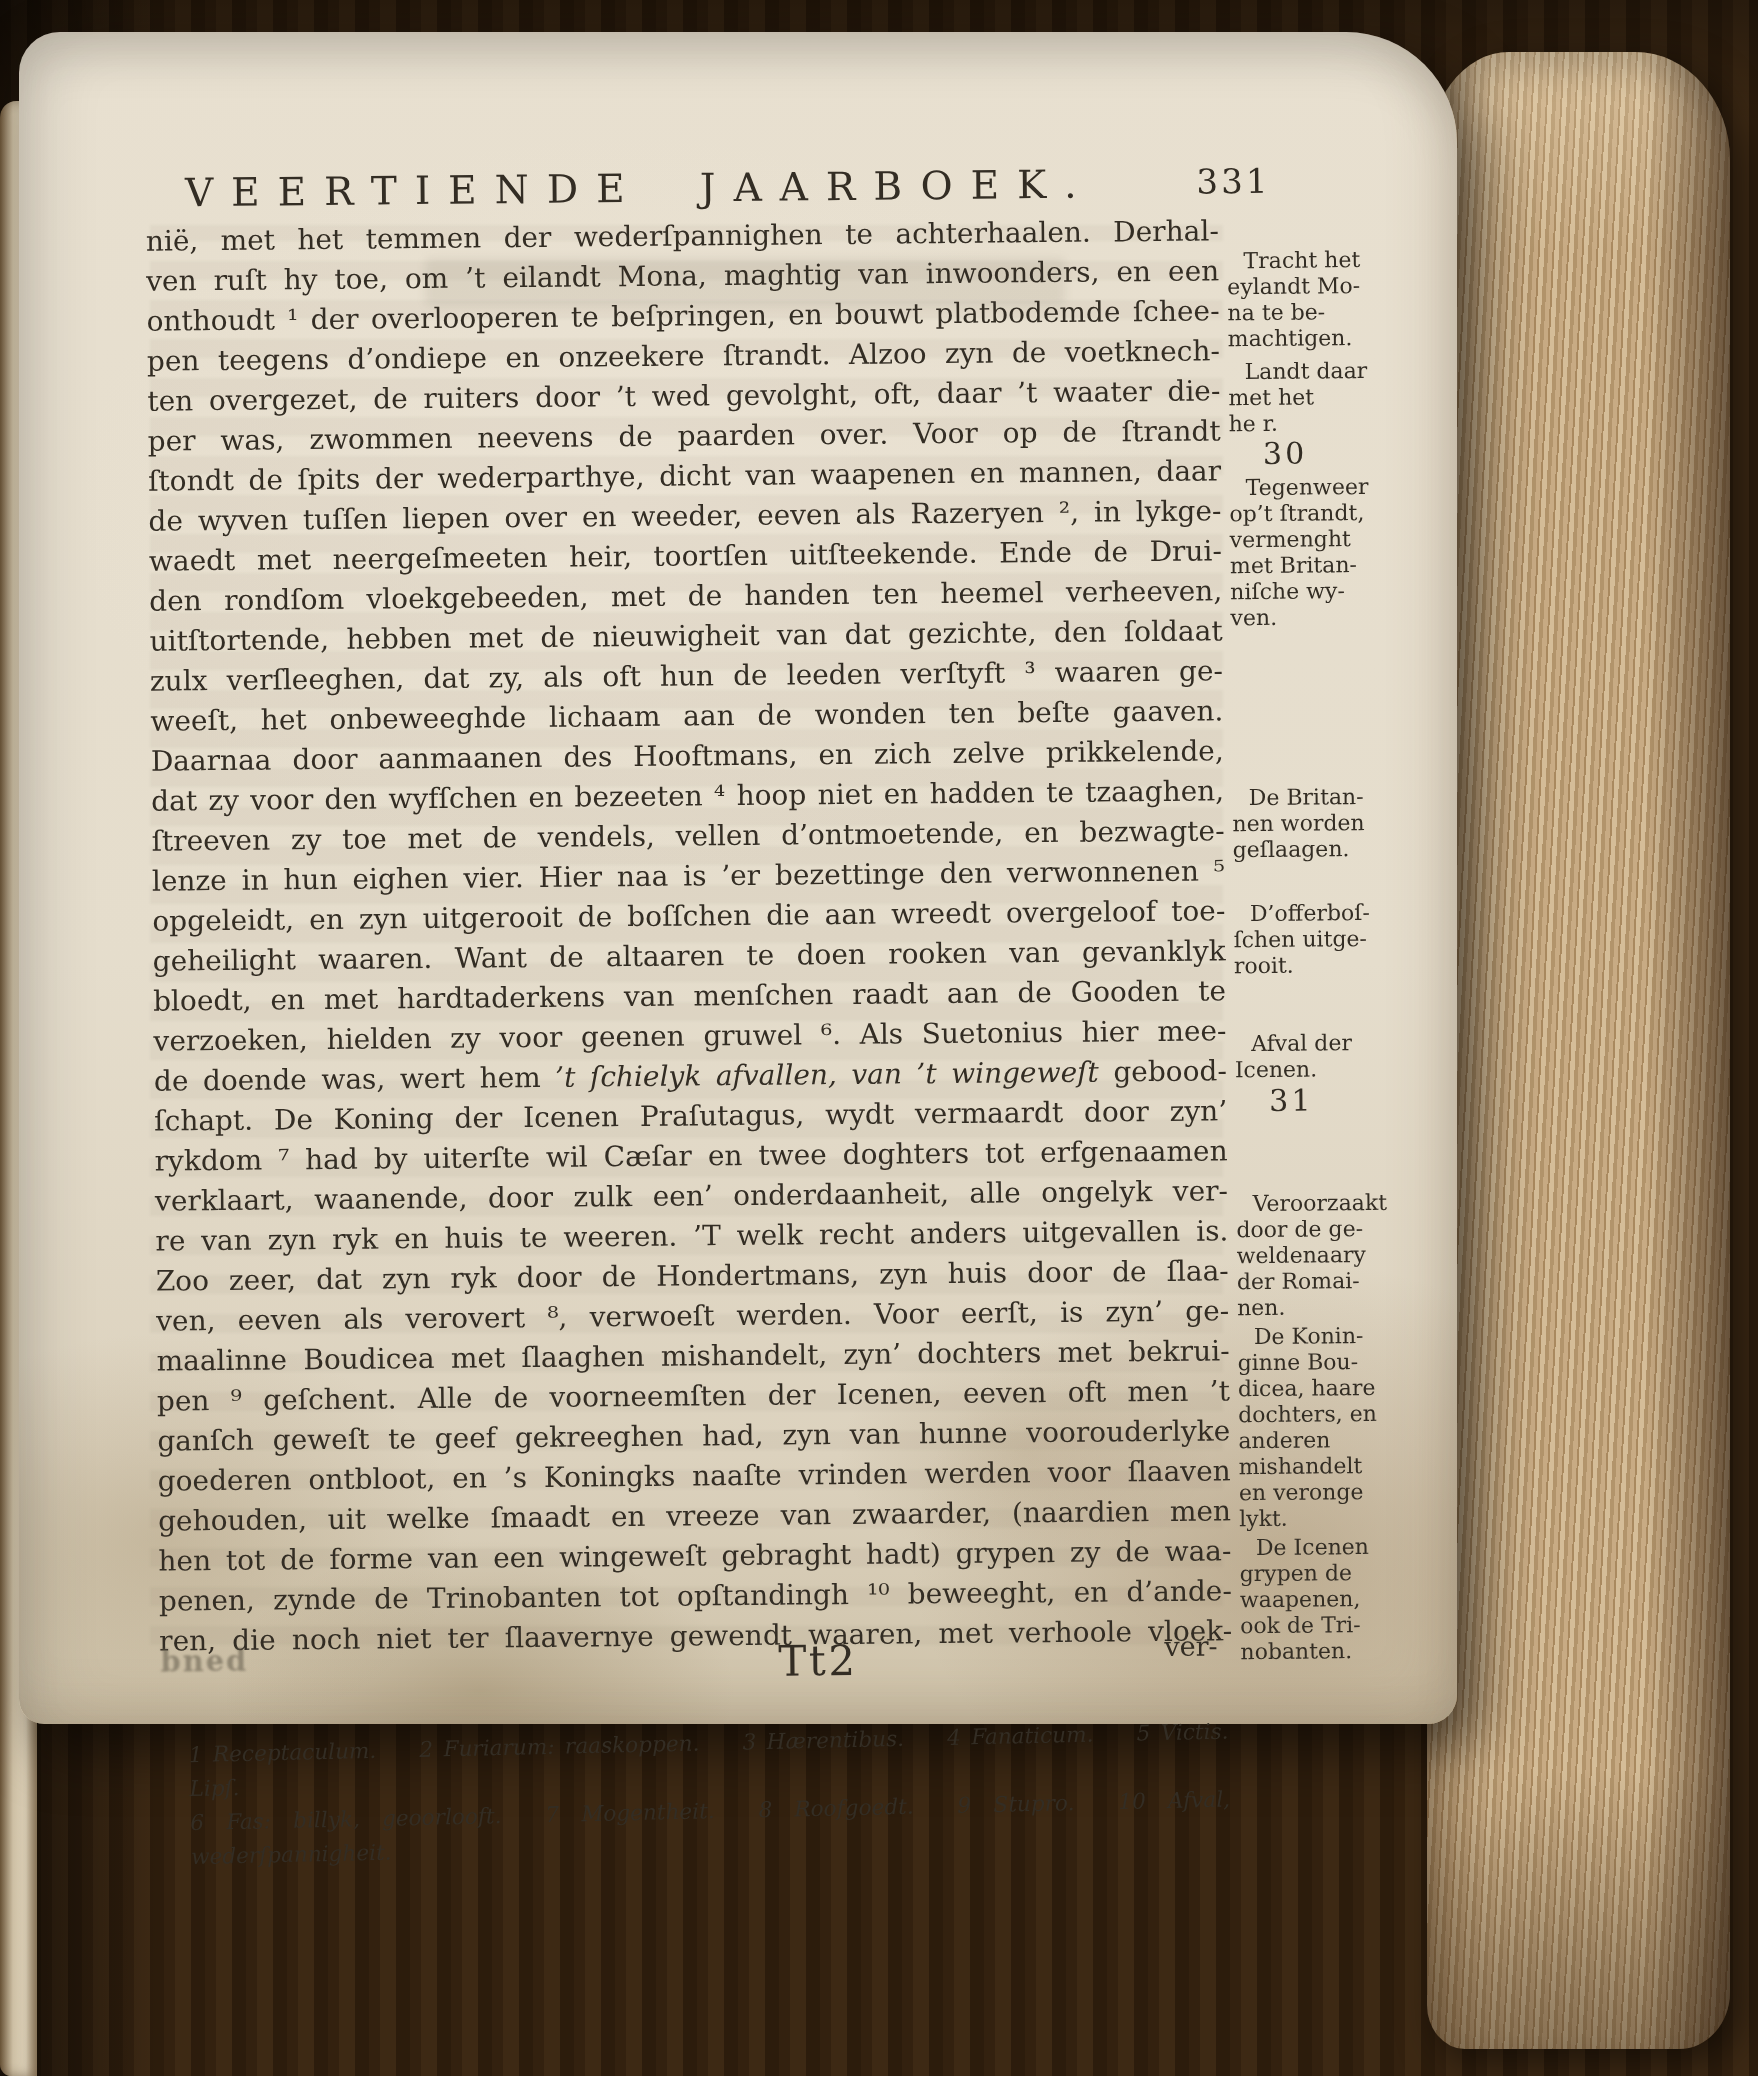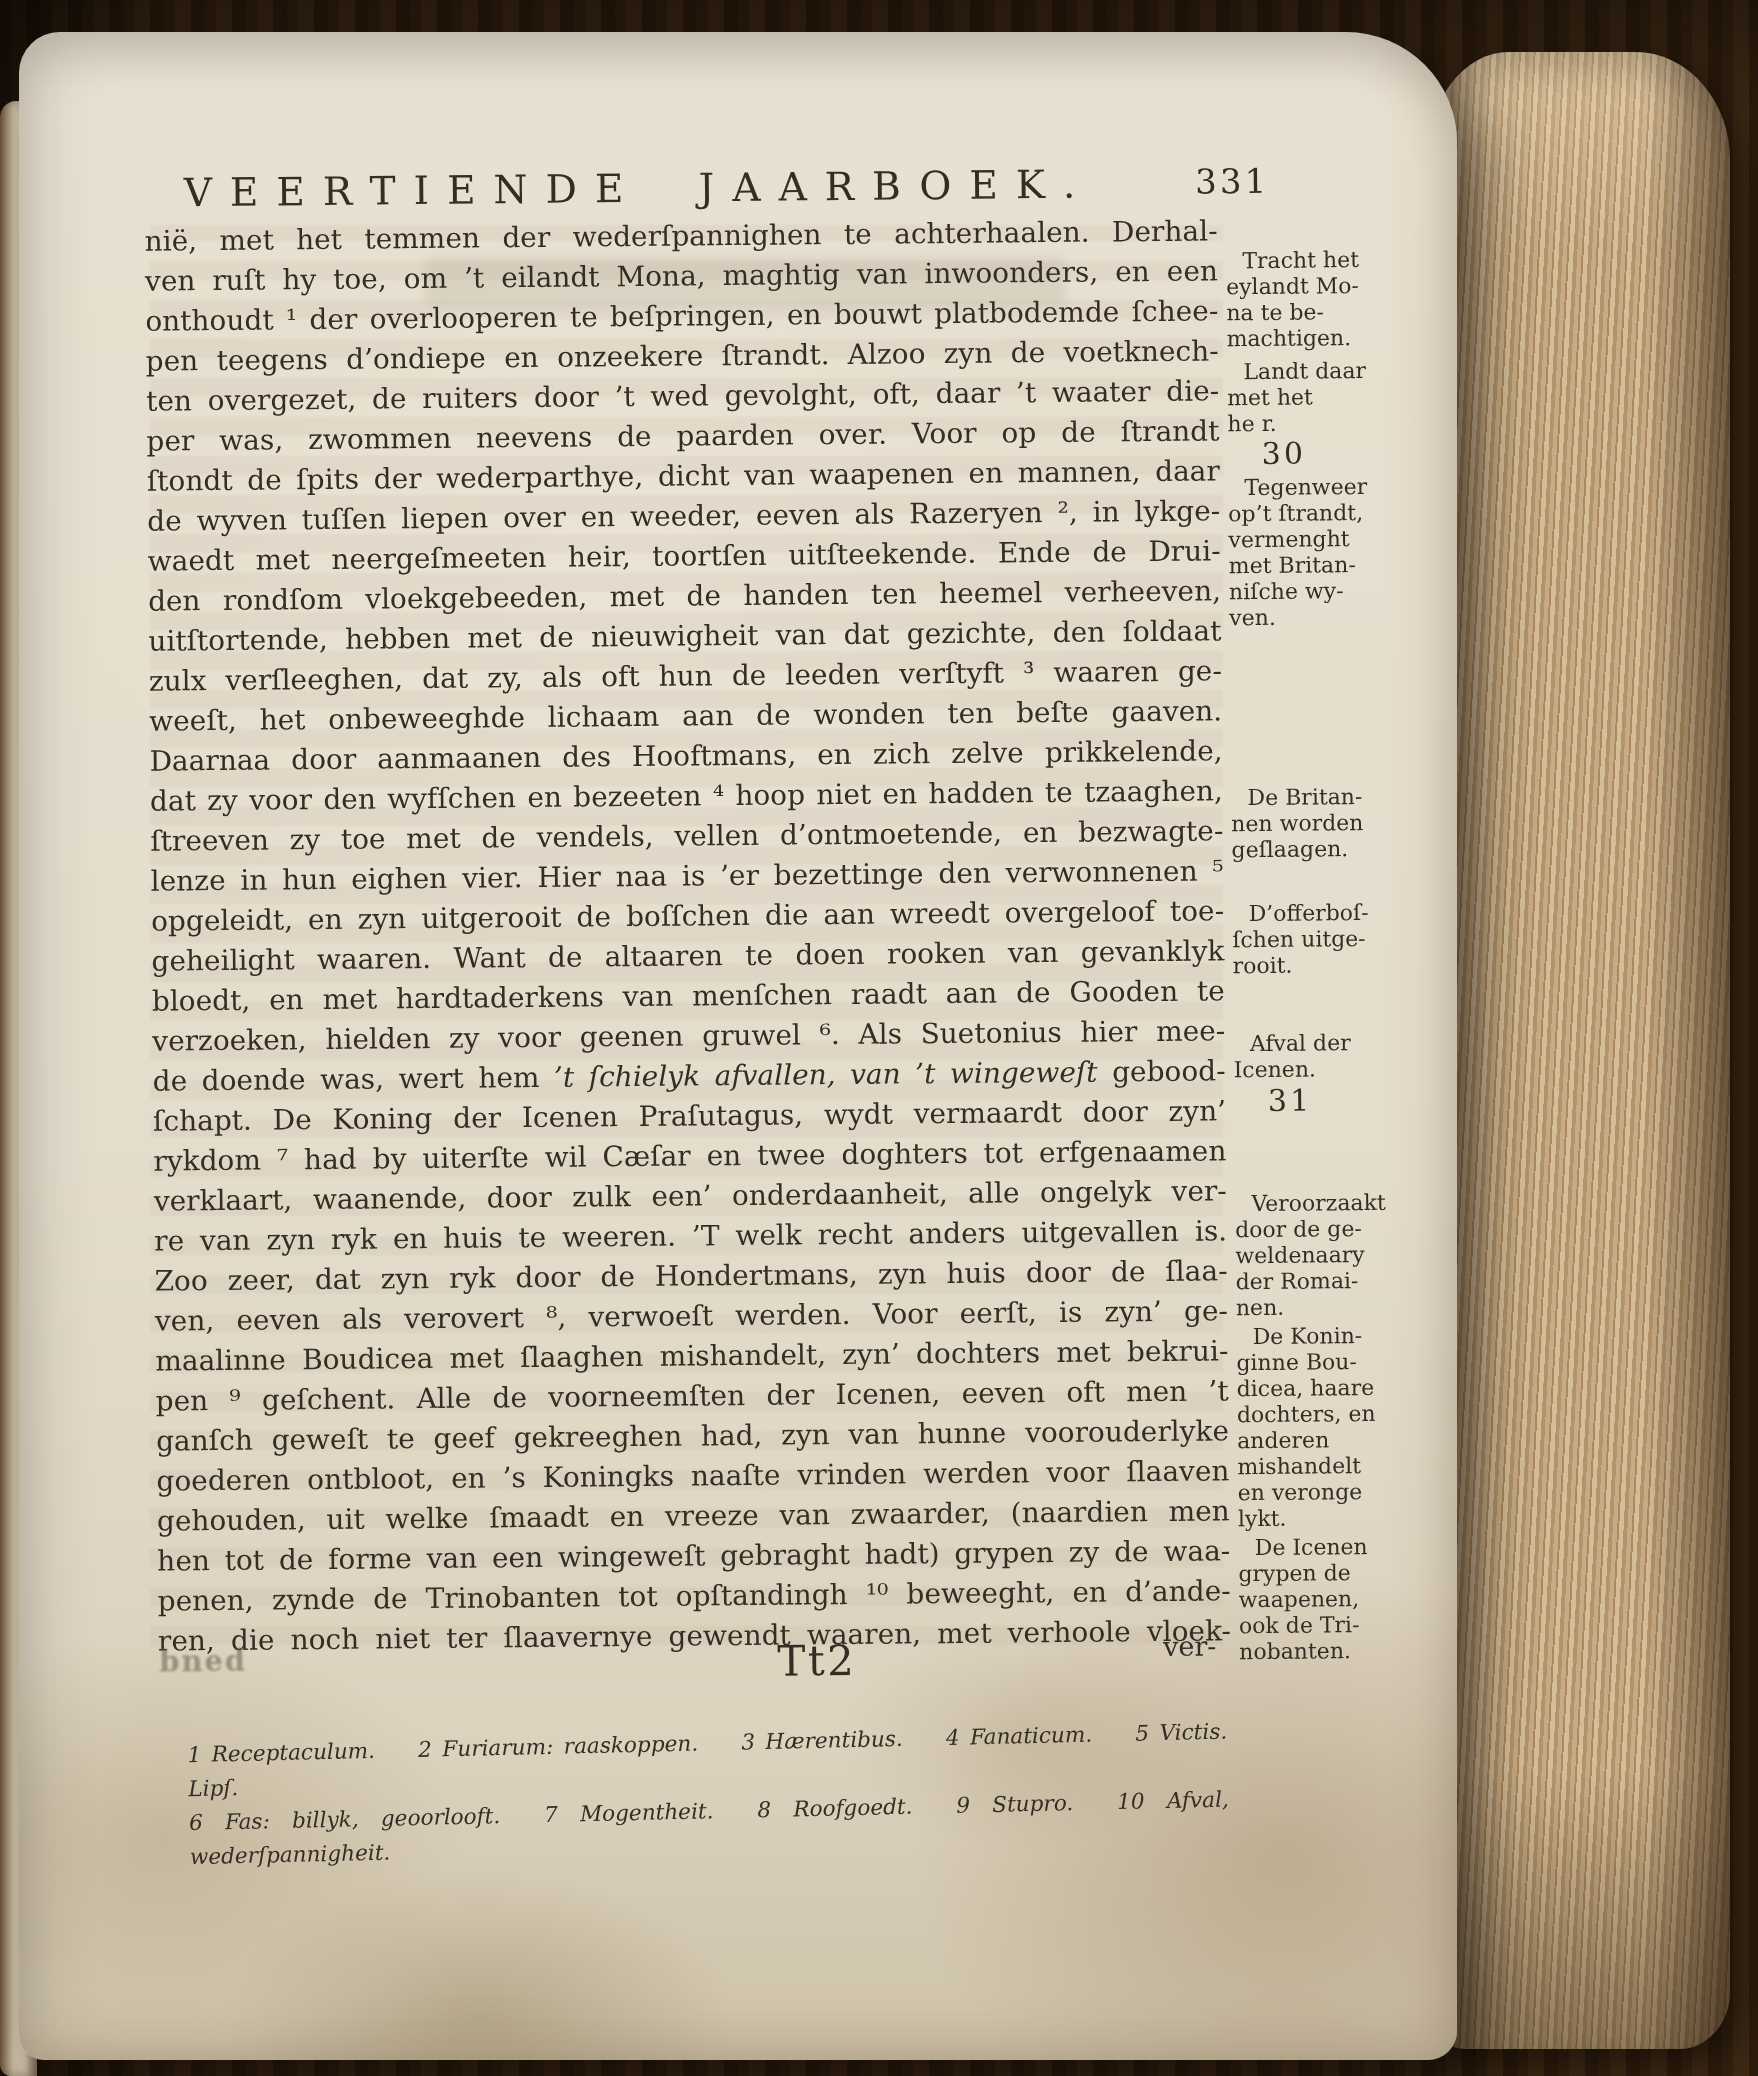--- a/index.html
+++ b/index.html
@@ -24,21 +24,21 @@
     position:absolute;left:1427px;top:52px;width:303px;height:1997px;
     border-radius:82px 95px 51px 38px / 108px 108px 57px 44px;
     background:
       linear-gradient(90deg, rgba(70,45,20,.30) 0%, rgba(0,0,0,0) 20%, rgba(0,0,0,0) 72%, rgba(40,22,8,.55) 100%),
       linear-gradient(180deg, rgba(255,240,210,.25) 0%, rgba(0,0,0,0) 10%, rgba(0,0,0,0) 86%, rgba(40,25,10,.40) 100%),
       repeating-linear-gradient(93deg,#c8ab84 0 4.4px,#a9895f 4.4px 6.3px,#d5bd98 6.3px 10.8px,#b2946b 10.8px 14.6px);
     box-shadow:inset 0 19px 32px rgba(0,0,0,.18), 11.4px 12.7px 38px rgba(0,0,0,.5);
   }
   
   .page{
-    position:absolute;left:19px;top:32px;width:1438px;height:2028px;
+    position:absolute;left:19px;top:32px;width:1438px;height:1692px;
     border-radius:41px 111px 29px 25px;
     background:
       radial-gradient(888px 602px at 42% 28%, #ebe3d4 0%, rgba(0,0,0,0) 62%),
       radial-gradient(602px 476px at 88% 90%, rgba(148,122,86,.38), rgba(0,0,0,0) 62%),
       radial-gradient(482px 330px at 10% 89%, rgba(158,138,102,.32), rgba(0,0,0,0) 62%),
       radial-gradient(355px 209px at 32% 98%, rgba(138,118,82,.35), rgba(0,0,0,0) 72%),
       radial-gradient(266px 165px at 70% 84%, rgba(150,128,92,.22), rgba(0,0,0,0) 70%),
       linear-gradient(180deg,#e8e0d0 0%,#e5ddcc 55%,#dcd2be 84%,#cec2a9 100%);
     box-shadow:
       inset 0 28.5px 44px rgba(0,0,0,.10),

